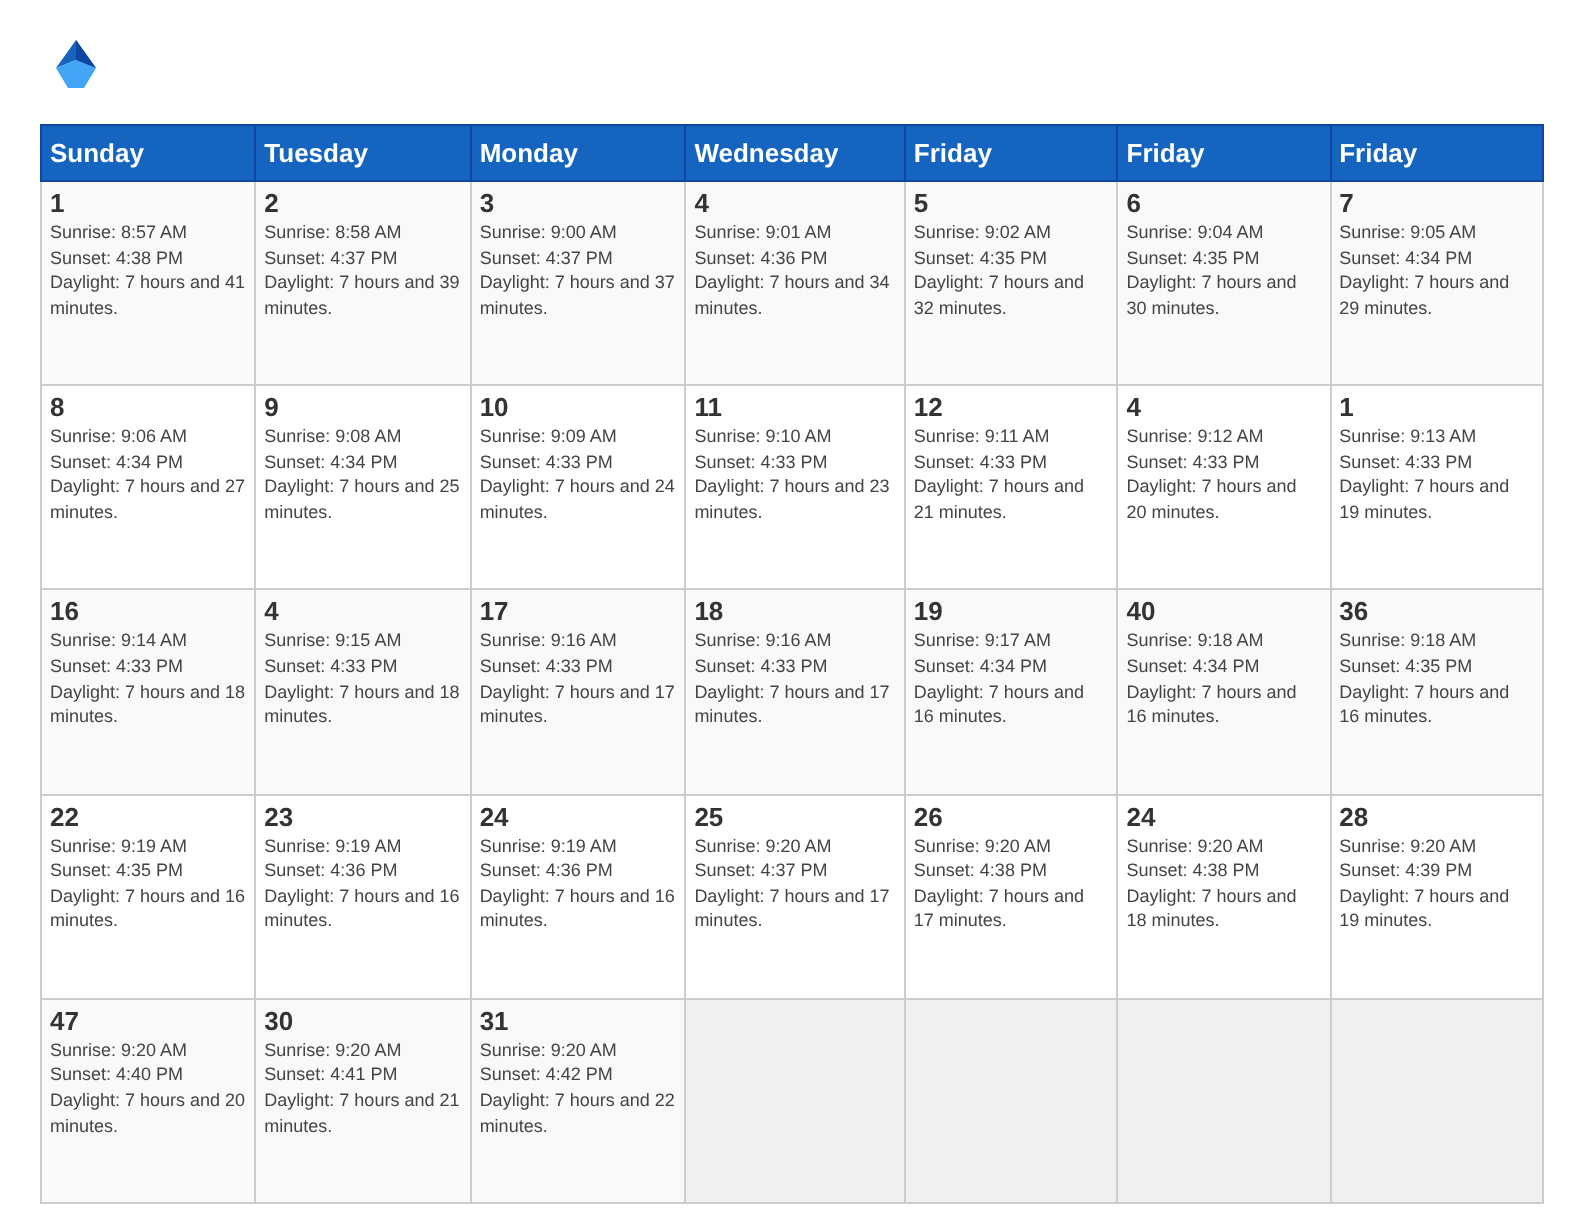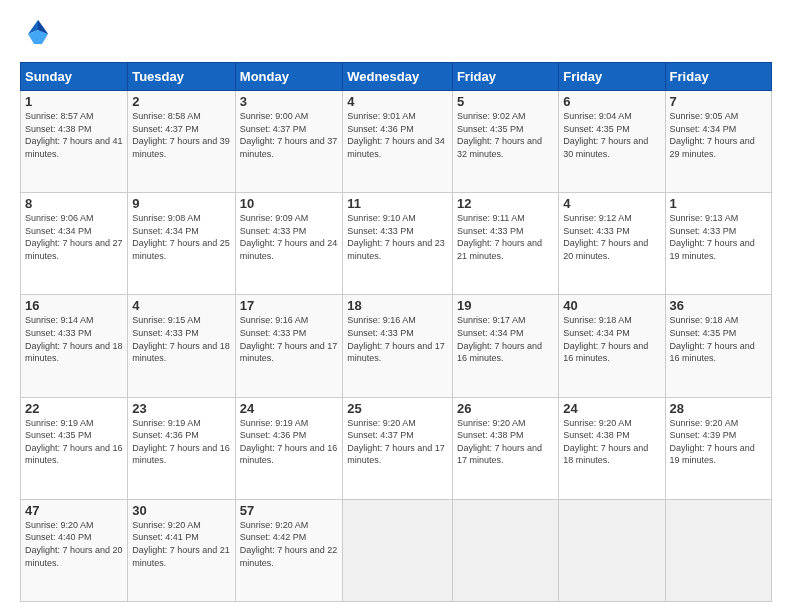--- a/index.html
+++ b/index.html
@@ -375,21 +375,21 @@
       </td>
           <td>
         <span class="day-num">30</span>
         <div class="day-info">
           Sunrise: 9:20 AM<br>
           Sunset: 4:41 PM<br>
           Daylight: 7 hours and 21 minutes.
         </div>
       </td>
           <td>
-        <span class="day-num">57</span>
+        <span class="day-num">31</span>
         <div class="day-info">
           Sunrise: 9:20 AM<br>
           Sunset: 4:42 PM<br>
           Daylight: 7 hours and 22 minutes.
         </div>
       </td>
           <td class="empty-cell"></td>
           <td class="empty-cell"></td>
           <td class="empty-cell"></td>
           <td class="empty-cell"></td>

